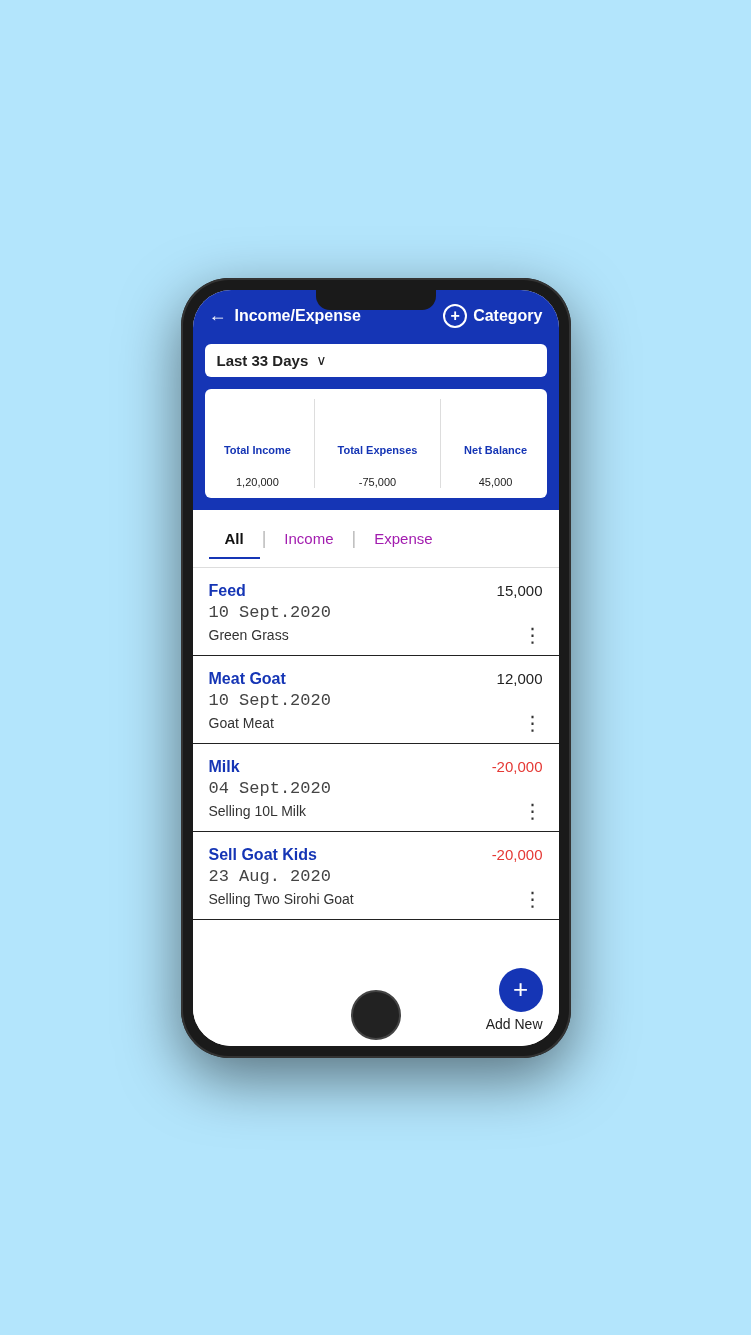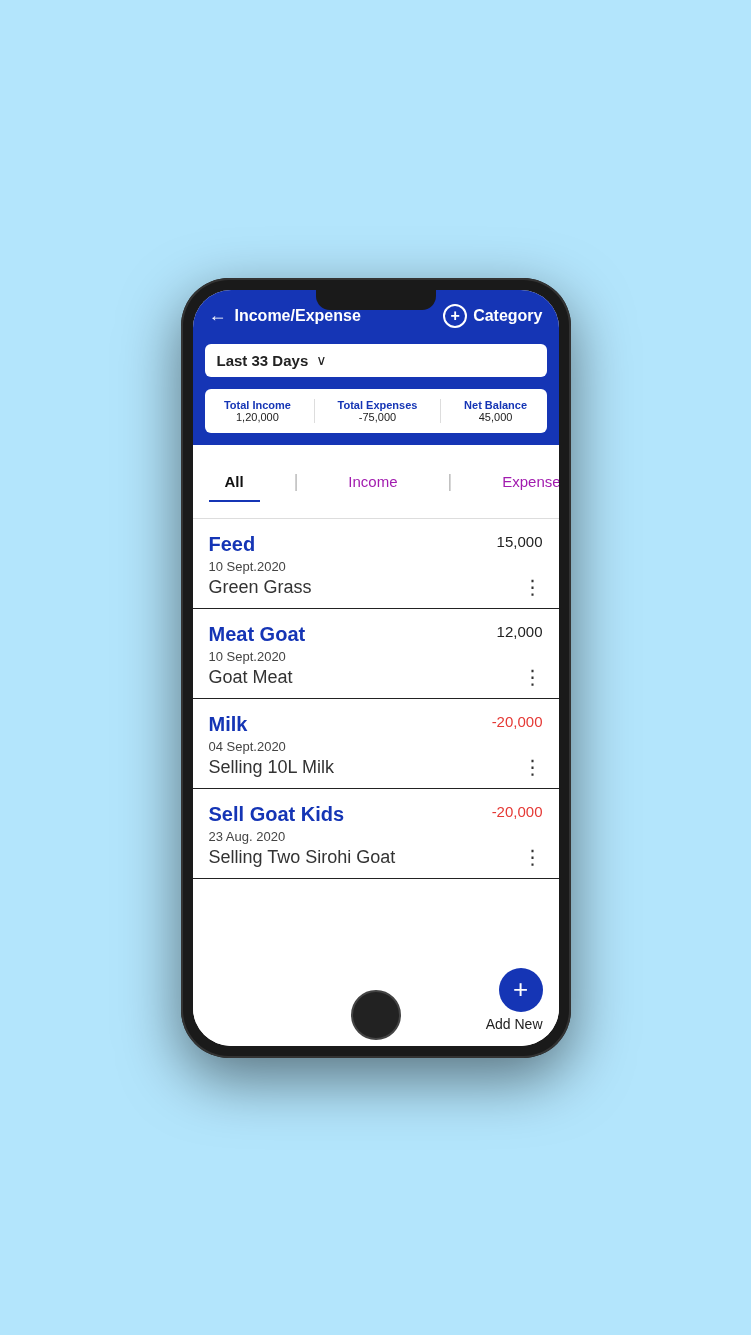--- a/index.html
+++ b/index.html
@@ -152,21 +152,22 @@
       border-radius: 6px;
       display: flex;
       justify-content: space-around;
       padding: 10px 8px;
     }
 
     .summary-item {
       display: flex;
       flex-direction: column;
       align-items: center;
-      gap: 0;
+      gap: 20px;
+      margin-top: 45px;
     }
 
     .summary-label {
       font-size: 11px;
       font-weight: 700;
       color: #1535b5;
       text-align: center;
     }
 
     .summary-value {
@@ -177,24 +178,23 @@
     .summary-divider {
       width: 1px;
       background: #ddd;
     }
 
     
     .tabs {
       background: white;
       display: flex;
       align-items: center;
-      padding: 16px 16px;
+      padding: 8px 16px;
       border-bottom: 1px solid #ddd;
       flex-shrink: 0;
-      gap: 32px;
     }
 
     .tab {
       padding: 12px 16px;
       font-size: 15px;
       cursor: pointer;
       color: #a21caf;
       position: relative;
     }
 
@@ -232,49 +232,50 @@
       position: relative;
     }
 
     .transaction-top {
       display: flex;
       justify-content: space-between;
       align-items: flex-start;
     }
 
     .transaction-category {
-      font-size: 20px;
+      font-size: 16px;
       font-weight: 700;
       color: #1535b5;
     }
 
     .transaction-amount {
       font-size: 15px;
       color: #222;
     }
 
     .transaction-amount.negative {
       color: #e53935;
     }
 
     .transaction-date {
-      font-size: 13px;
+      font-size: 17px;
       color: #444;
       margin-top: 3px;
+      font-family: Liberation Mono, monospace;
     }
 
     .transaction-desc-row {
       display: flex;
       justify-content: space-between;
       align-items: center;
       margin-top: 3px;
     }
 
     .transaction-desc {
-      font-size: 18px;
+      font-size: 14px;
       color: #333;
     }
 
     .more-icon {
       font-size: 20px;
       color: #333;
       cursor: pointer;
       line-height: 1;
     }
 

